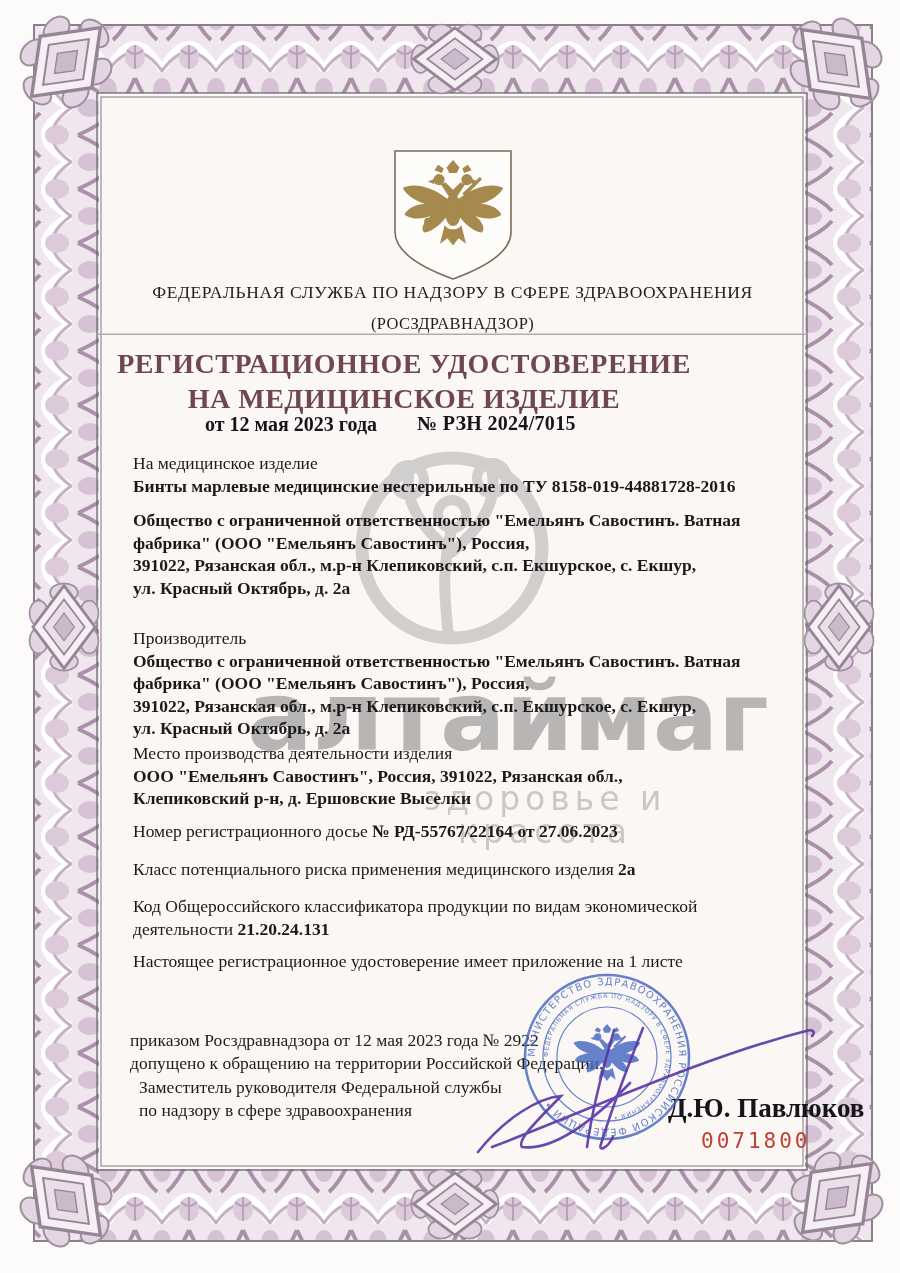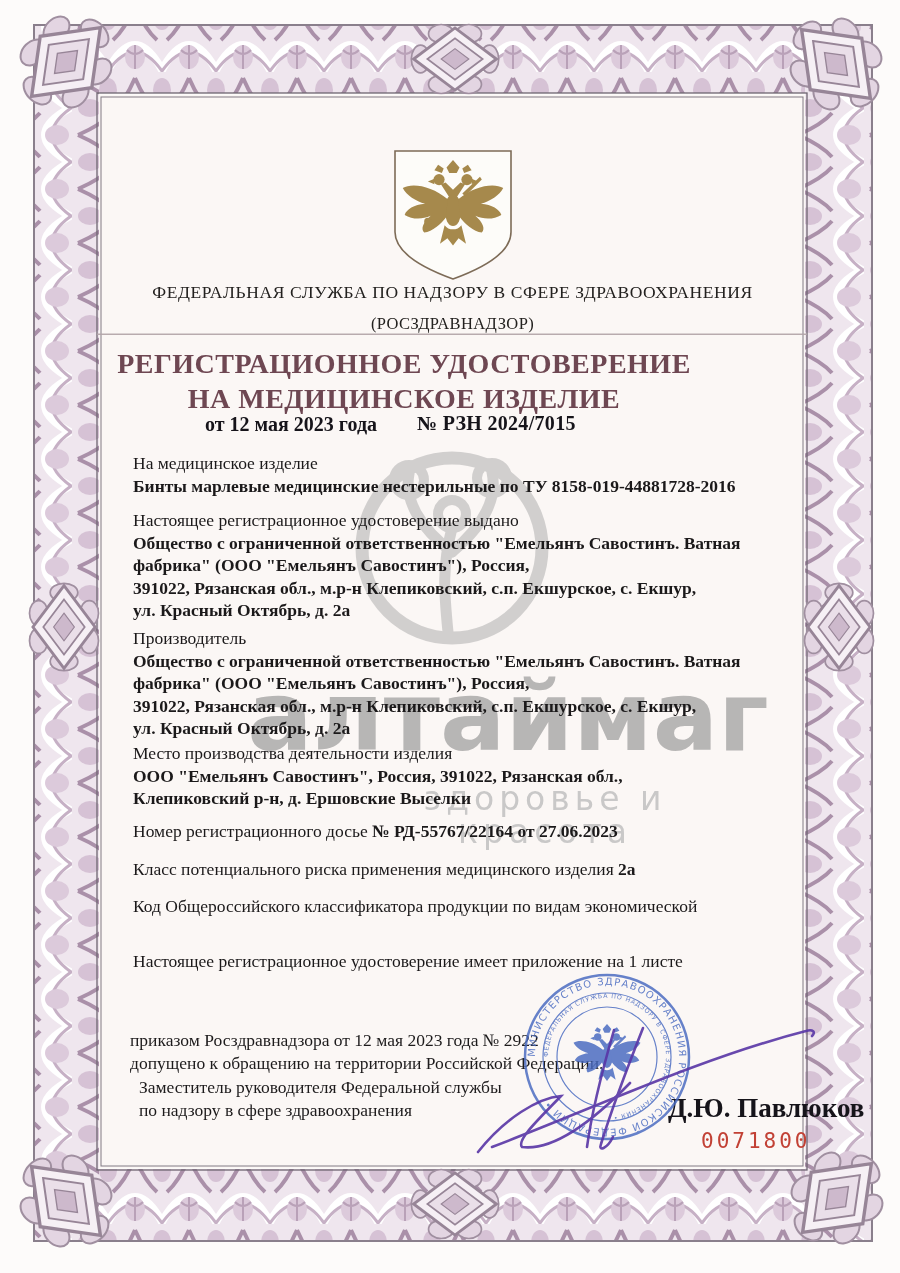--- a/index.html
+++ b/index.html
@@ -164,21 +164,20 @@
 
     <div class="abs issue-date">от  12 мая 2023 года</div>
     <div class="abs reg-number">№  РЗН 2024/7015</div>
 
     <div class="abs para" style="top:452px;">
       <div>На медицинское изделие</div>
       <div class="b">Бинты марлевые медицинские нестерильные по ТУ 8158-019-44881728-2016</div>
     </div>
 
     <div class="abs para" style="top:509px;">
-      <div>Настоящее регистрационное удостоверение выдано</div>
       <div class="b">Общество с ограниченной ответственностью "Емельянъ Савостинъ. Ватная</div>
       <div class="b">фабрика" (ООО "Емельянъ Савостинъ"), Россия,</div>
       <div class="b">391022, Рязанская обл., м.р-н Клепиковский, с.п. Екшурское, с. Екшур,</div>
       <div class="b">ул. Красный Октябрь, д. 2а</div>
     </div>
 
     <div class="abs para" style="top:627px;">
       <div>Производитель</div>
       <div class="b">Общество с ограниченной ответственностью "Емельянъ Савостинъ. Ватная</div>
       <div class="b">фабрика" (ООО "Емельянъ Савостинъ"), Россия,</div>
@@ -195,20 +194,23 @@
     <div class="abs para" style="top:820px;">
       <span>Номер регистрационного досье </span><span class="b">№ РД-55767/22164 от 27.06.2023</span>
     </div>
 
     <div class="abs para" style="top:858px;">
       <span>Класс потенциального риска применения медицинского изделия </span><span class="b">2а</span>
     </div>
 
     <div class="abs para" style="top:895px;">
       <div>Код Общероссийского классификатора продукции по видам экономической</div>
+      <div>
+        <span>деятельности </span><span class="b">21.20.24.131</span>
+      </div>
     </div>
 
     <div class="abs para" style="top:950px;">
       <div>Настоящее регистрационное удостоверение имеет приложение на 1 листе</div>
     </div>
 
     <div class="abs f-order" style="top:1029px;">
       <div>приказом Росздравнадзора от 12 мая 2023 года № 2922</div>
       <div>допущено к обращению на территории Российской Федерации.</div>
     </div>

